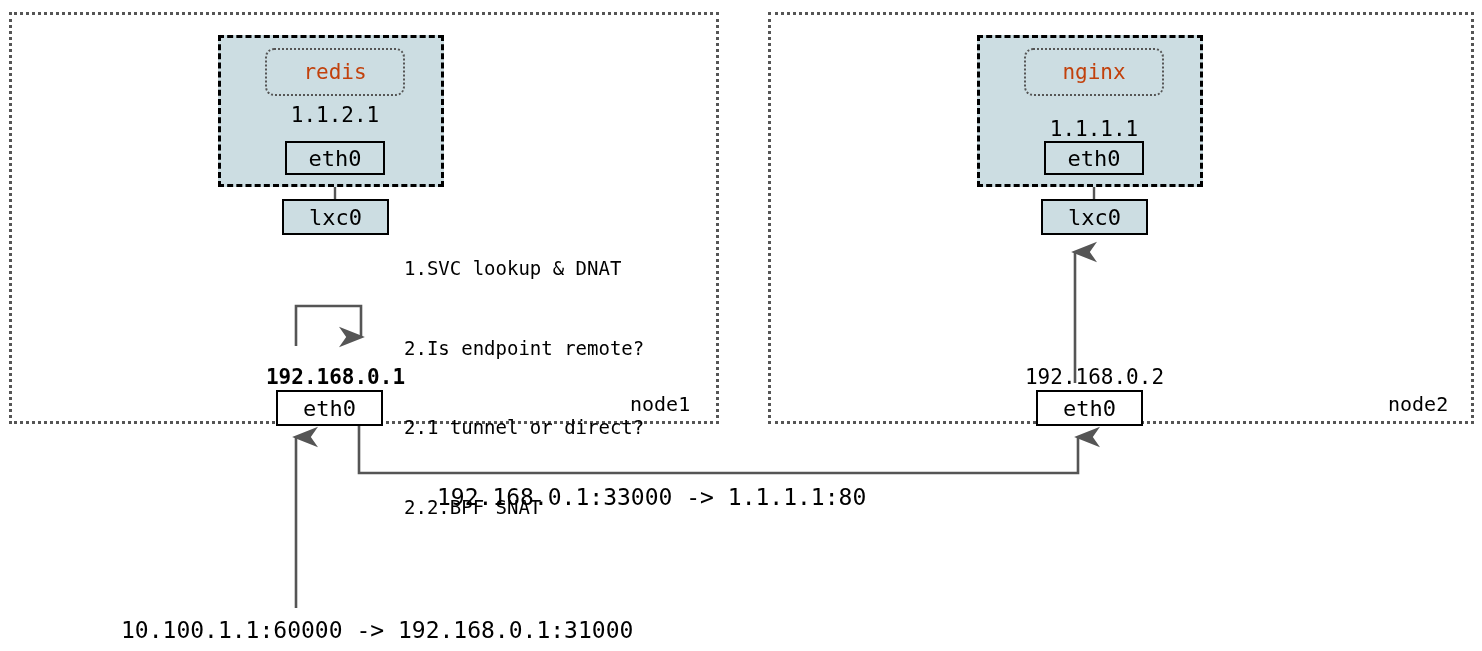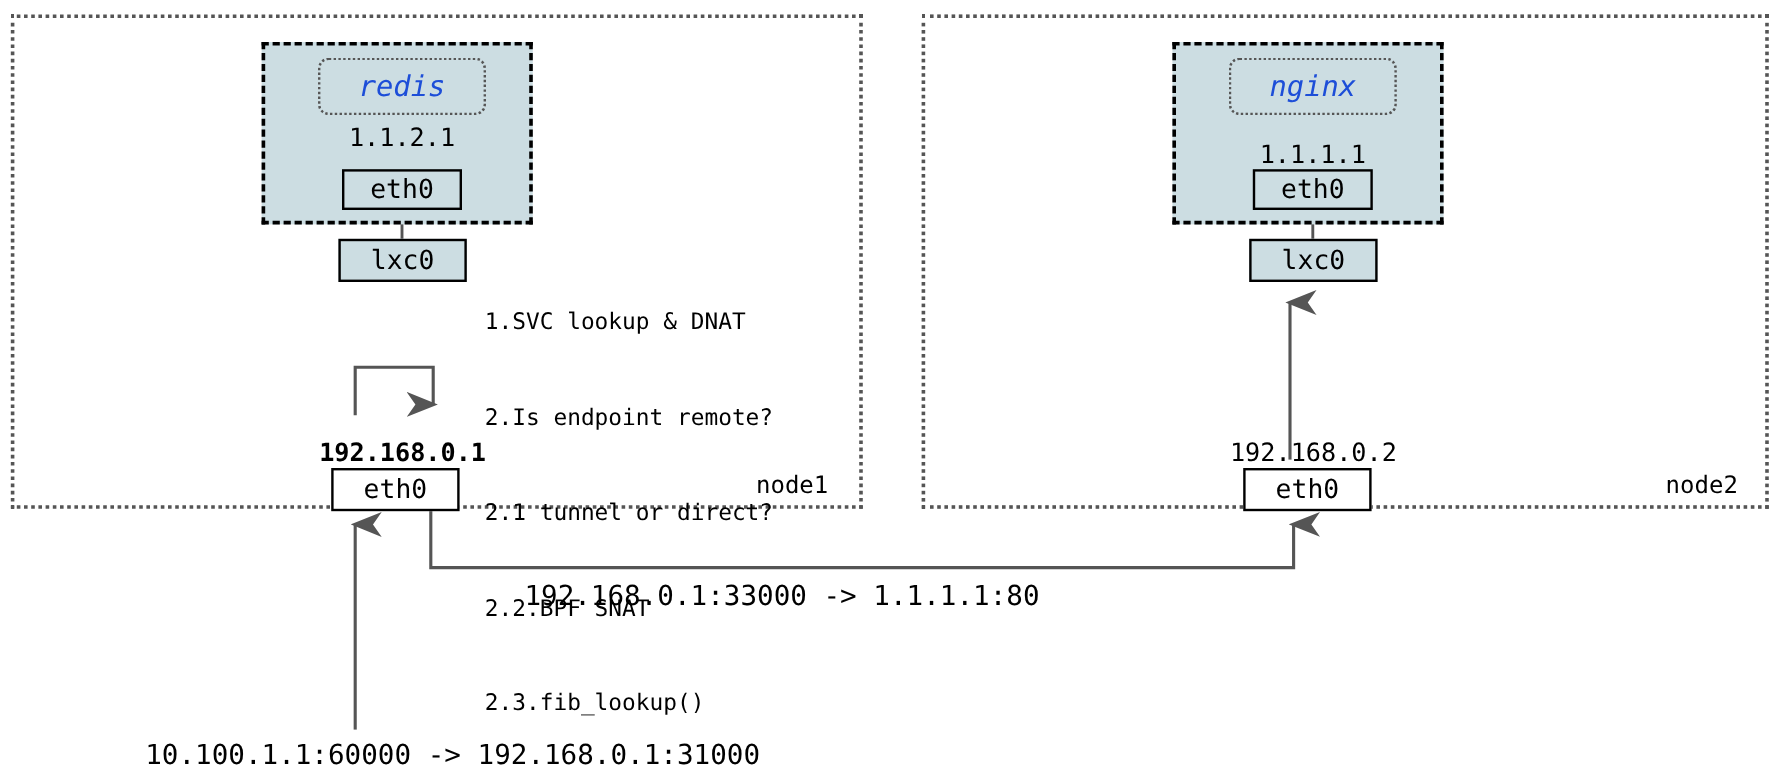--- a/index.html
+++ b/index.html
@@ -40,24 +40,23 @@
   }
   
   .ctr-box {
     position: absolute;
     border: 2px dotted #555555;
     border-radius: 9px;
     box-sizing: border-box;
     display: flex;
     align-items: center;
     justify-content: center;
-    font-size: 24px;
-    color: #1d4ed8;
+    font-size: 21px;
+    color: #c2410c;
     background: transparent;
-    font-style: italic;
   }
   
   .iface {
     position: absolute;
     border: 2px solid #000000;
     box-sizing: border-box;
     display: flex;
     align-items: center;
     justify-content: center;
     font-size: 22px;
@@ -144,21 +143,20 @@
 
   <div class="ip-label" style="left:248px; top:365px; width:175px;font-weight:bold;">192.168.0.1</div>
 
   <div class="iface plain" style="left:276px; top:390px; width:107px; height:36px;">eth0</div>
 
   <div class="steps" style="left:404px; top:202px;">
     <div>1.SVC lookup &amp; DNAT</div>
     <div>2.Is endpoint remote?</div>
     <div>2.1 tunnel or direct?</div>
     <div>2.2.BPF SNAT</div>
-    <div>2.3.fib_lookup()</div>
     
   </div>
 
   <div class="node-box" style="left:768px; top:12px; width:706px; height:412px;"></div>
 
   <div class="node-label" style="left:1388px; top:392px;">node2</div>
 
   <div class="pod-box" style="left:977px; top:35px; width:226px; height:152px;"></div>
 
   <div class="ctr-box" style="left:1024px; top:48px; width:140px; height:48px;">nginx</div>

